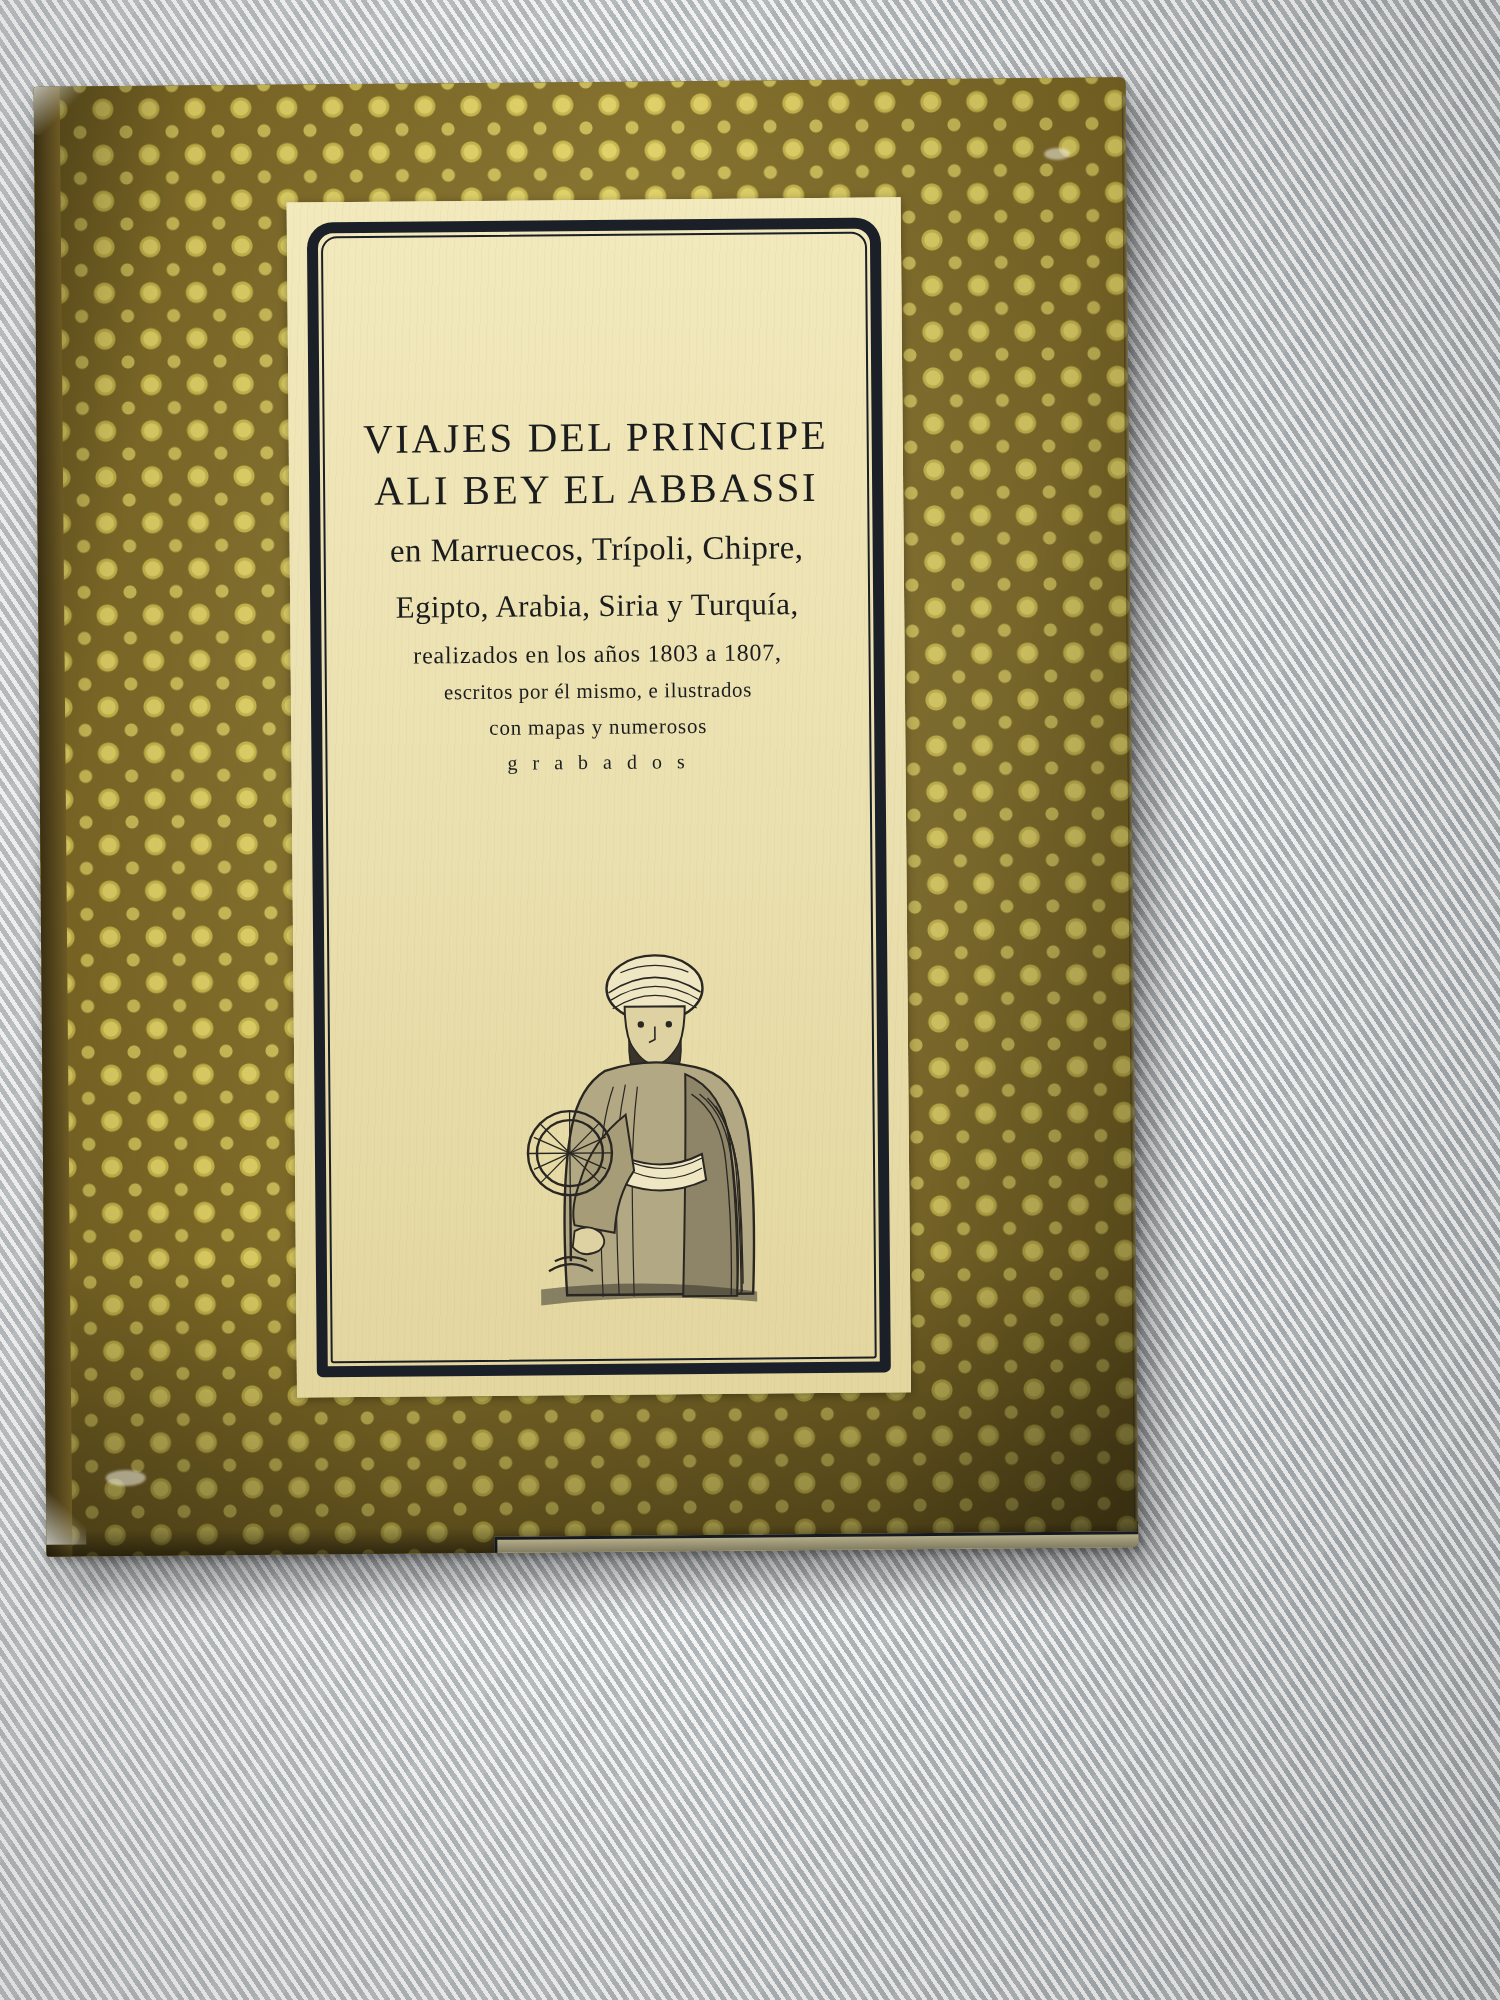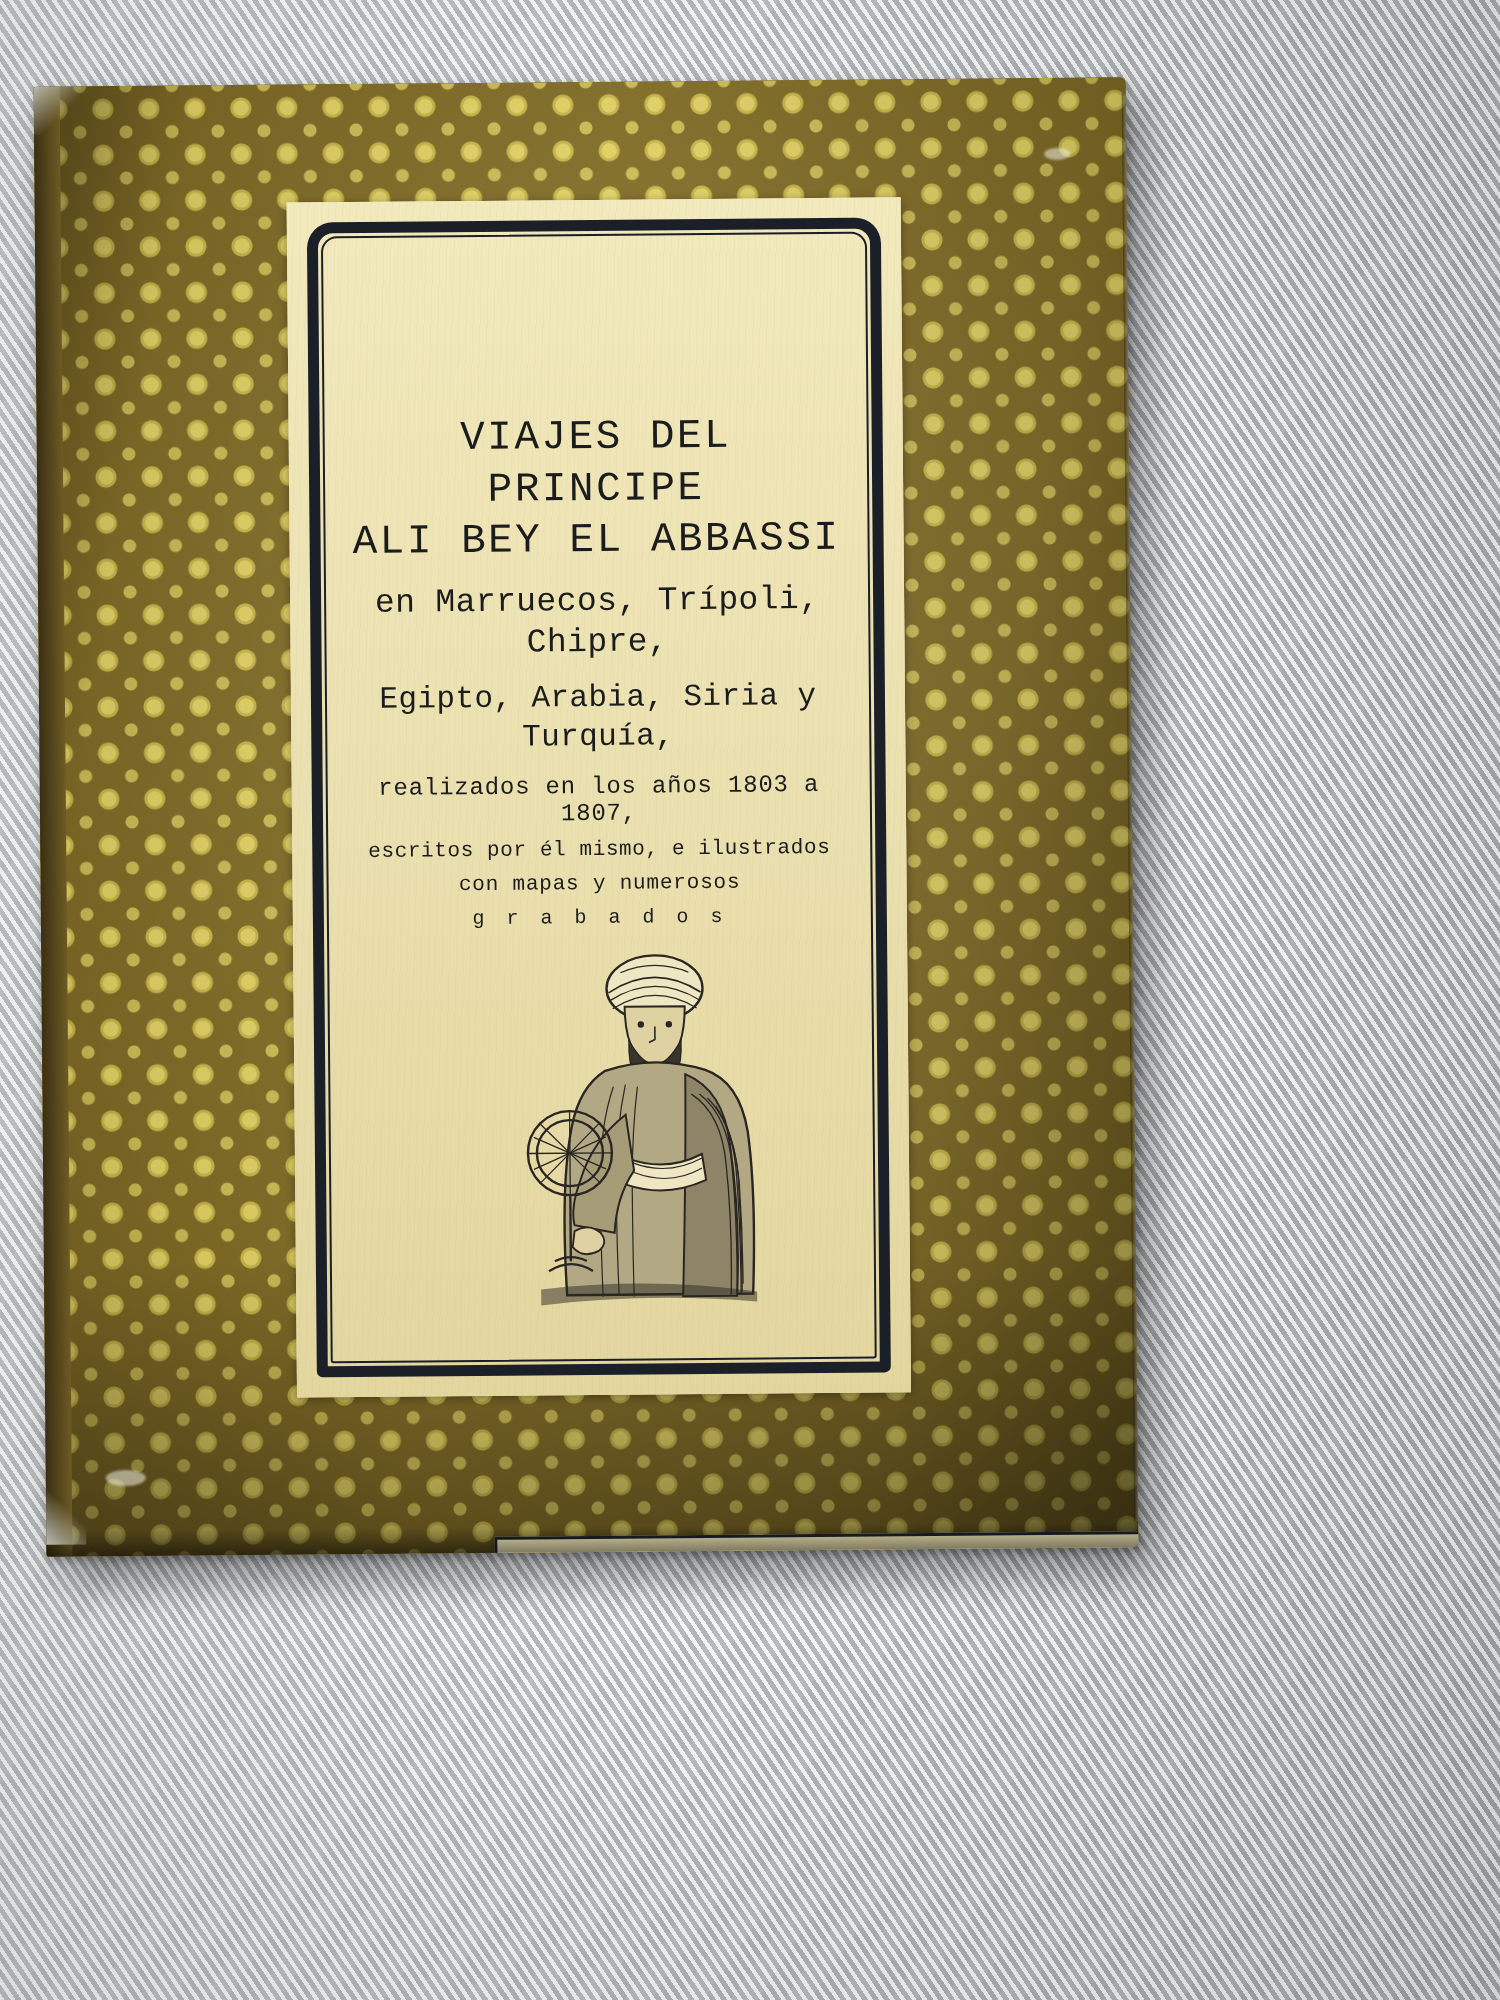--- a/index.html
+++ b/index.html
@@ -5,21 +5,21 @@
   html, body {
     margin: 0;
     padding: 0;
     background: #d9dbdc;
   }
   #scene {
     position: relative;
     width: 1500px;
     height: 2000px;
     overflow: hidden;
-    font-family: Liberation Mono, monospace;
+    font-family: Liberation Serif, serif;
   }
 
   
   .cloth {
     position: absolute;
     inset: 0;
     background-color: #d6d9da;
     background-image:
       repeating-linear-gradient(56deg,
         rgba(255,255,255,0.95) 0px,

